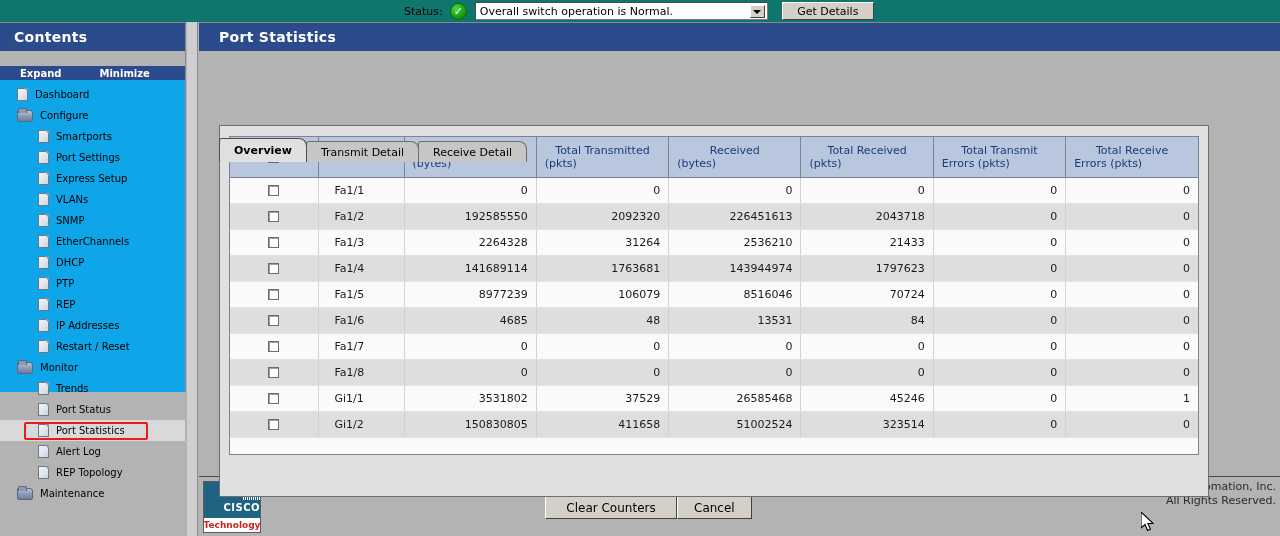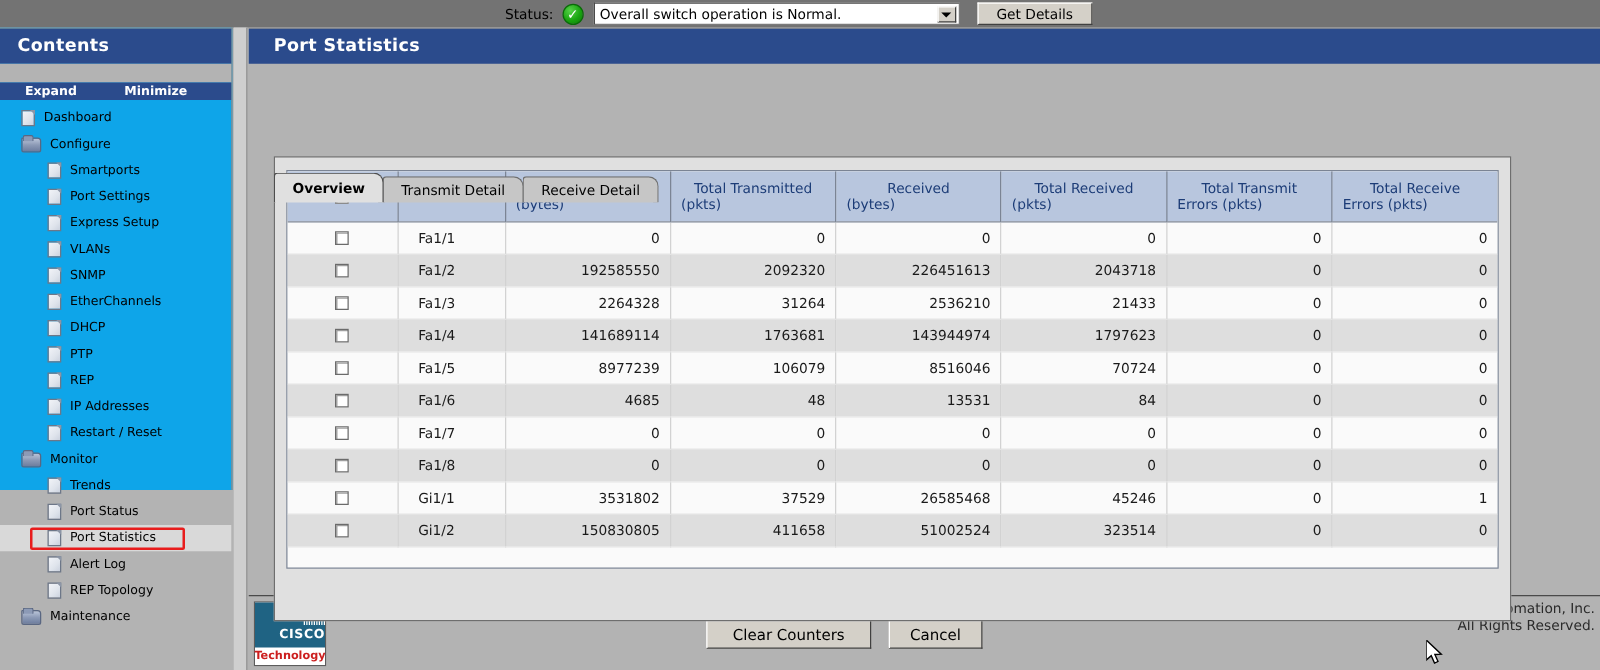--- a/index.html
+++ b/index.html
@@ -9,21 +9,21 @@
     overflow: hidden;
     font-family: "DejaVu Sans", "Liberation Sans", sans-serif;
     font-size: 11px;
     background: #b3b3b3;
   }
   #root { position: relative; width: 1280px; height: 536px; }
 
   
   .topbar {
     position: absolute; left: 0; top: 0; width: 1280px; height: 22px;
-    background: #737373;
+    background: #0f766e;
     display: flex; align-items: center;
   }
   .topbar-inner { display: flex; align-items: center; margin-left: 404px; }
   .status-label { font-size: 11px; color: #000; margin-right: 7px; }
   .status-ok {
     width: 17px; height: 17px; border-radius: 50%;
     background: radial-gradient(circle at 35% 30%, #57d34a 0%, #19a510 55%, #0d7a0a 100%);
     border: 1px solid #0a6b08;
     display: inline-flex; align-items: center; justify-content: center;
     color: #fff; font-size: 11px; font-weight: bold; line-height: 1;
@@ -224,21 +224,21 @@
     display: flex; flex-direction: column; align-items: flex-end; justify-content: center;
   }
   .cisco-bars { display: flex; align-items: flex-end; height: 12px; gap: 1px; }
   .cisco-bars i { display: block; width: 1px; background: #fff; }
   .cisco-word { color: #fff; font-size: 10px; font-weight: bold; letter-spacing: .5px; margin-top: 2px; }
   .cisco-tech {
     flex: 1; display: flex; align-items: center; justify-content: center;
     color: #cc1f1f; font-size: 9px; font-weight: bold;
   }
   .foot-buttons {
-    position: absolute; left: 366px; top: 19px; display: flex; gap: 14px;
+    position: absolute; left: 346px; top: 19px; display: flex; 
   }
   .fbtn {
     height: 23px; min-width: 68px; padding: 0 16px;
     background: #d4d0c8;
     border: 1px solid #404040;
     border-top-color: #fff; border-left-color: #fff;
     font-size: 12px; color: #000; cursor: pointer;
     display: flex; align-items: center; justify-content: center;
     font-family: "DejaVu Sans", "Liberation Sans", sans-serif;
   }

